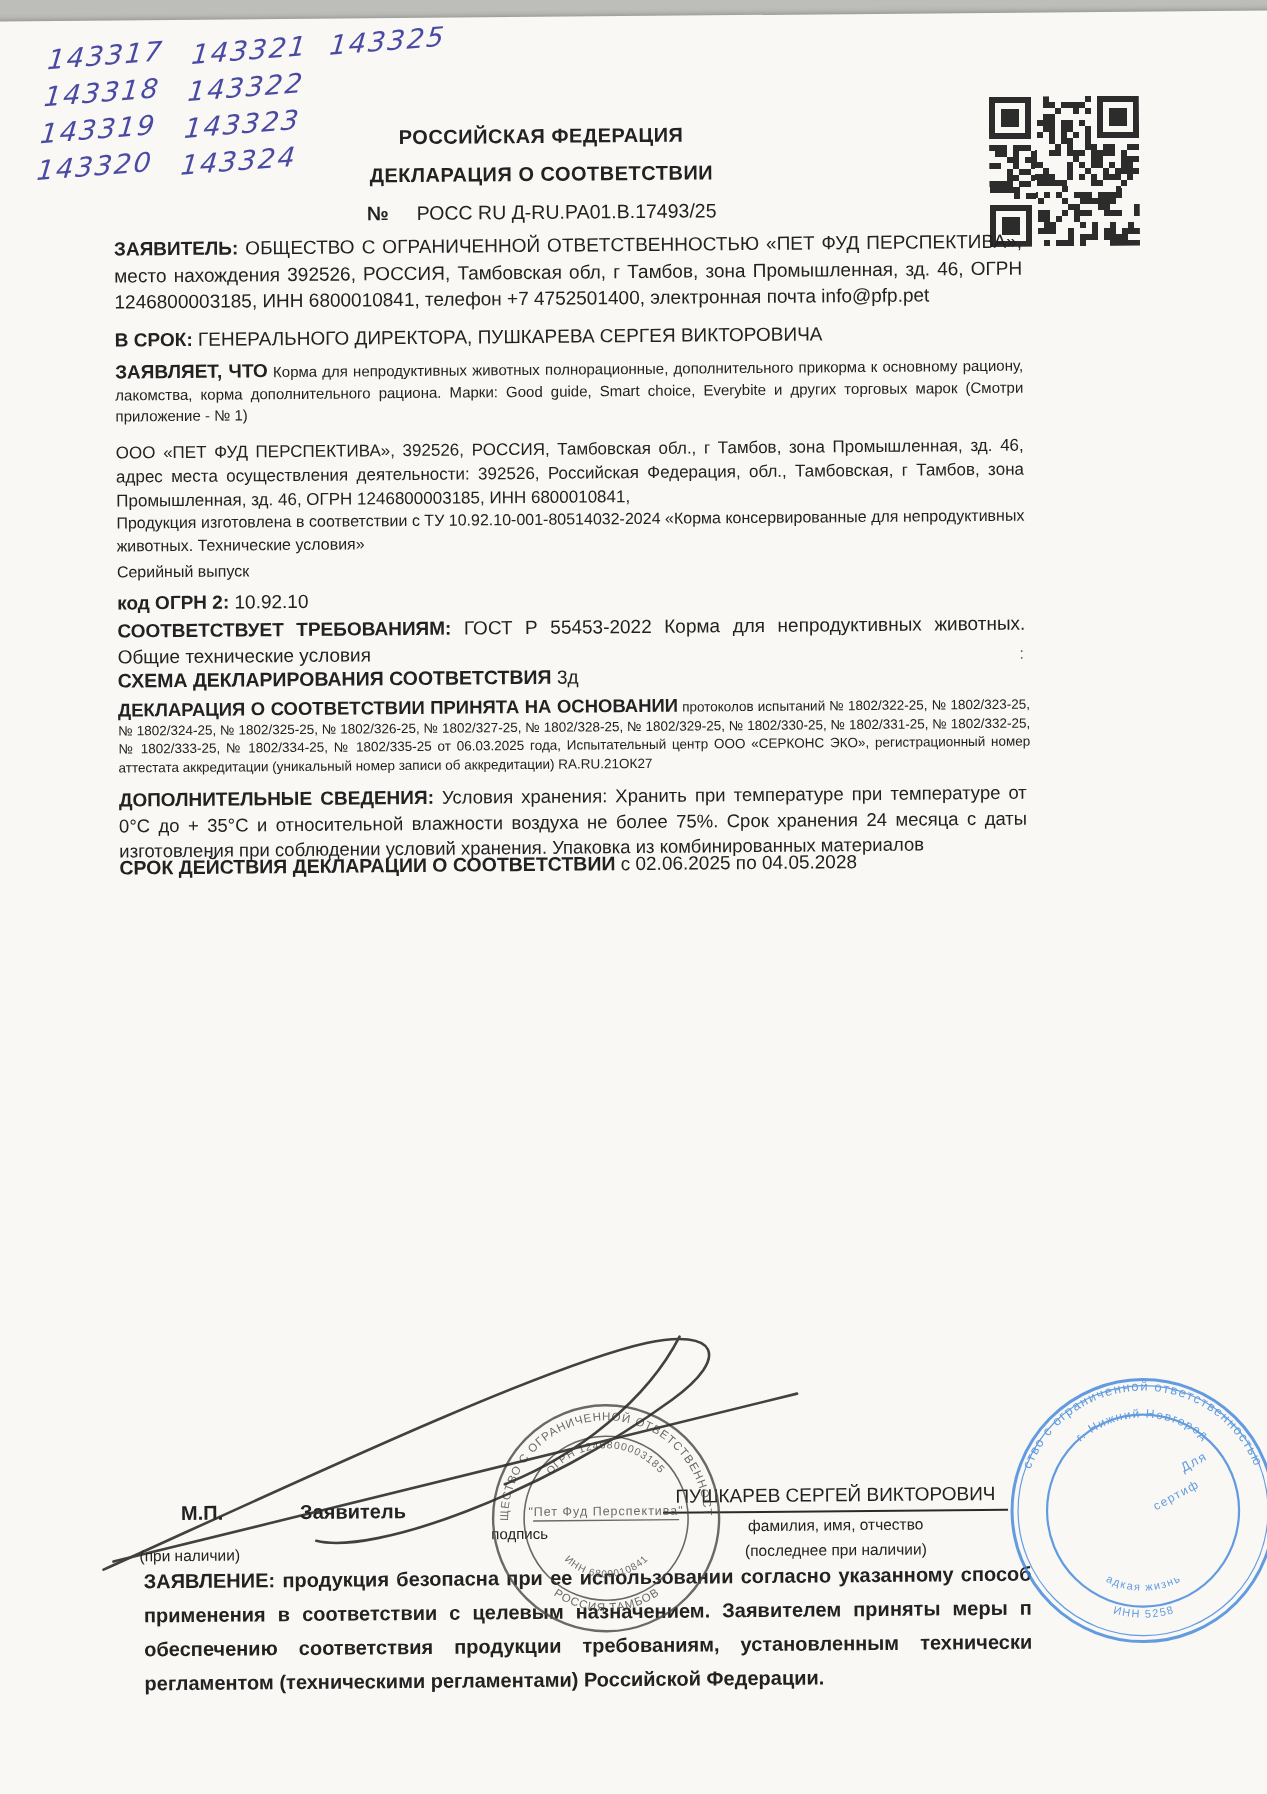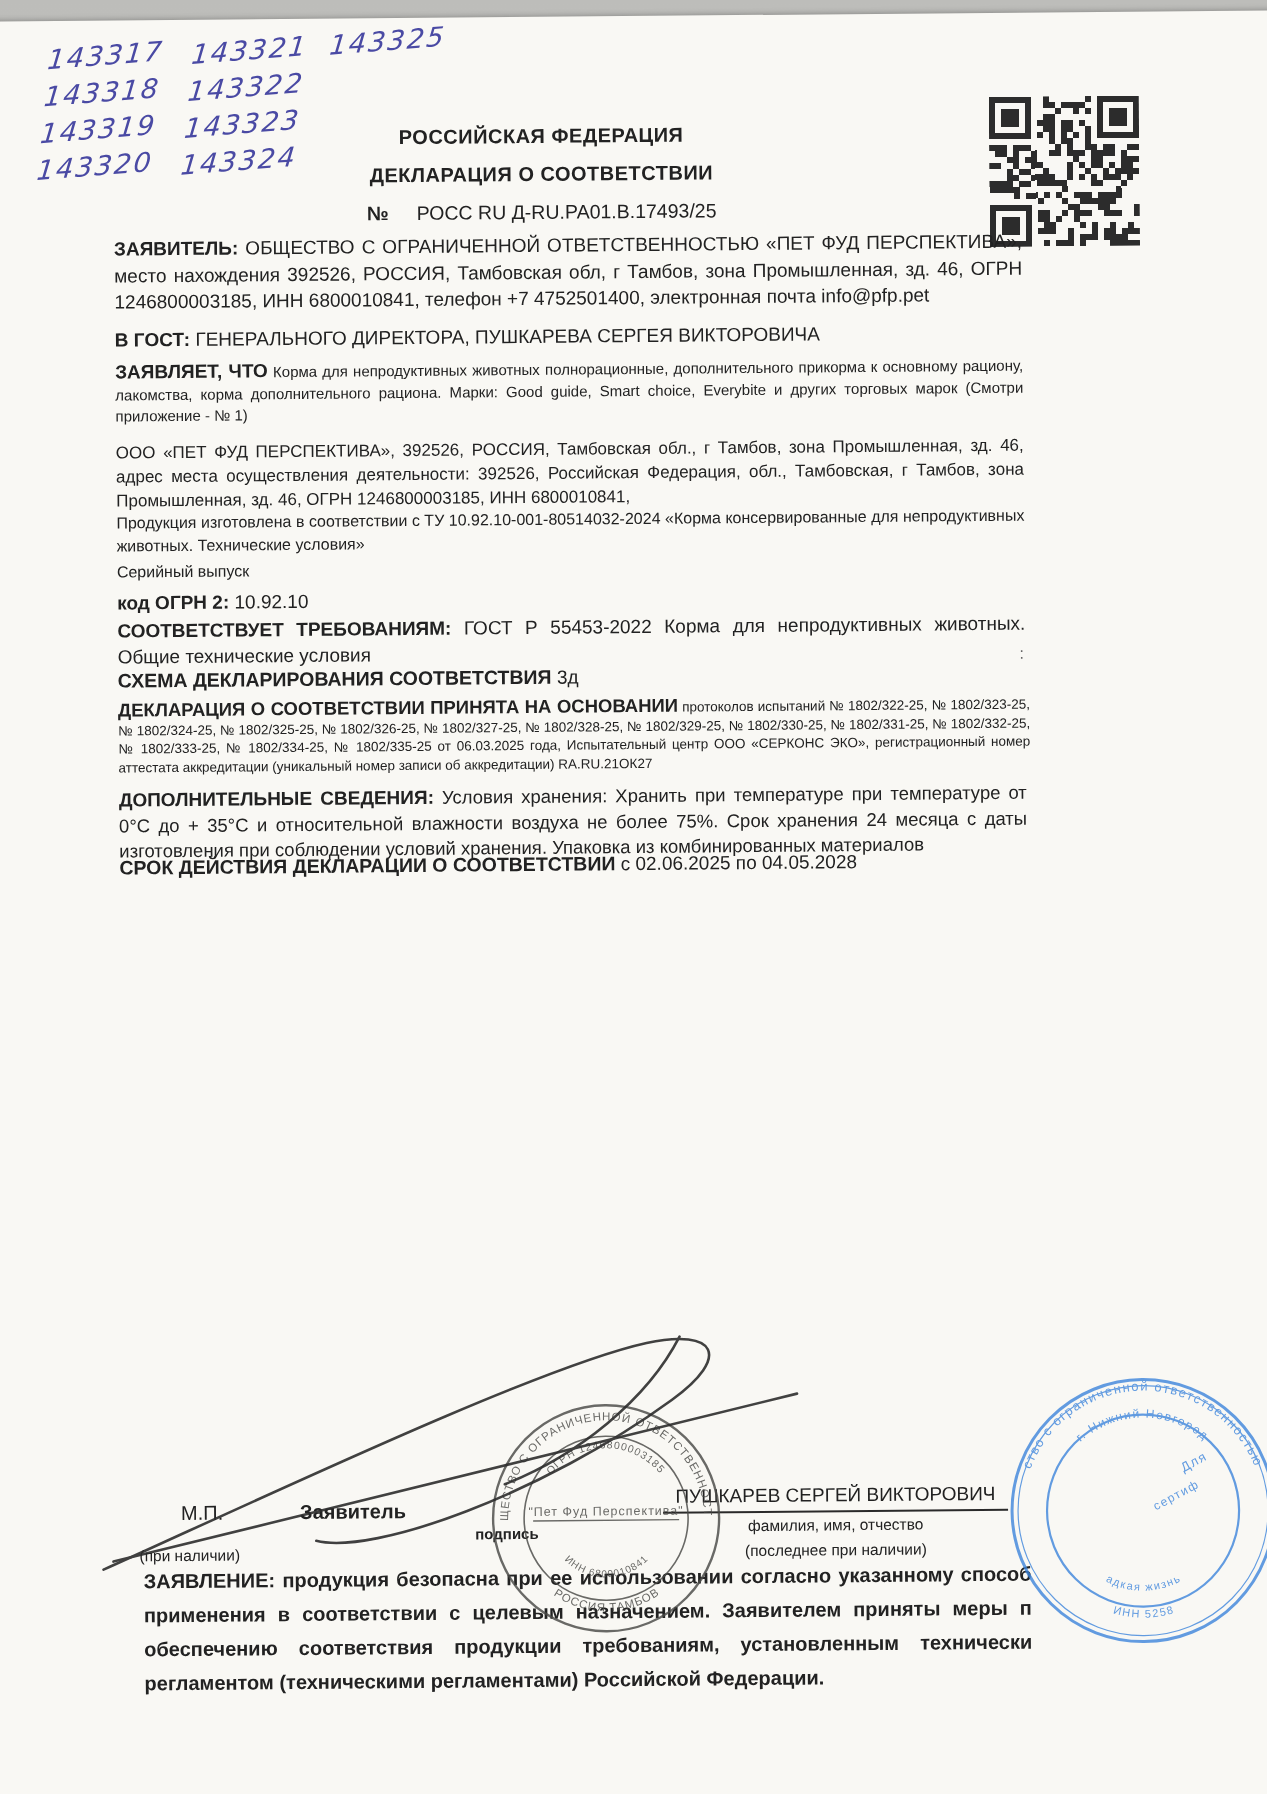--- a/index.html
+++ b/index.html
@@ -36,24 +36,24 @@
   .scheme    { left:112px; top:665px; width:908px; font-size:19px; }
   .scheme .lbl { font-size:19.5px; }
   .basis     { left:112px; top:697px; width:912px; font-size:13.5px; line-height:18.5px; }
   .basis .lbl { font-size:18.5px; }
   .addl      { left:112px; top:783px; width:908px; font-size:18.5px; line-height:25.5px; }
   .addl .lbl { font-size:19px; }
   .validity  { left:112px; top:852px; width:908px; font-size:19px; }
   .validity .lbl { font-size:19.5px; }
   .artifact  { left:1014px; top:648px; font-size:16px; color:#666; }
   
-  .mp        { left:168px; top:1498px; font-size:20px; font-weight:normal; }
+  .mp        { left:168px; top:1498px; font-size:20px; font-weight:bold; }
   .mp-note   { left:126px; top:1543px; font-size:15.5px; }
   .applicant-word { left:287px; top:1498px; font-size:20px; font-weight:bold; }
-  .sign-cap  { left:462px; top:1524px; font-size:15px; font-weight:bold; }
+  .sign-cap  { left:478px; top:1524px; font-size:15px; font-weight:normal; }
   .fio       { left:650px; top:1486px; width:345px; text-align:center; font-size:19px;
                border-bottom:2px solid #2a2a2a; padding-bottom:4px; }
   .fio-cap1  { left:650px; top:1518px; width:345px; text-align:center; font-size:15.5px; }
   .fio-cap2  { left:650px; top:1543px; width:345px; text-align:center; font-size:15.5px; }
   
   .statement { left:130px; top:1560px; width:888px; font-size:20px; font-weight:bold;
                line-height:34px; }
   .jline { text-align:justify; text-align-last:justify; }
   .lline { text-align:left; }
   
@@ -400,21 +400,21 @@
           <span class="b">№</span><span class="val">РОСС RU Д-RU.РА01.В.17493/25</span>
         </div>
       </div>
 
       <div class="abs para applicant">
         <span class="b">ЗАЯВИТЕЛЬ:</span>
         <span>ОБЩЕСТВО С ОГРАНИЧЕННОЙ ОТВЕТСТВЕННОСТЬЮ «ПЕТ ФУД ПЕРСПЕКТИВА», место нахождения 392526, РОССИЯ, Тамбовская обл, г Тамбов, зона Промышленная, зд. 46, ОГРН 1246800003185, ИНН 6800010841, телефон +7 4752501400, электронная почта info@pfp.pet</span>
       </div>
 
       <div class="abs inperson">
-        <span class="b">В ГОСТ:</span>
+        <span class="b">В СРОК:</span>
         <span>ГЕНЕРАЛЬНОГО ДИРЕКТОРА, ПУШКАРЕВА СЕРГЕЯ ВИКТОРОВИЧА</span>
       </div>
 
       <div class="abs para declares">
         <span class="b lbl">ЗАЯВЛЯЕТ, ЧТО</span>
         <span>Корма для непродуктивных животных полнорационные, дополнительного прикорма к основному рациону, лакомства, корма дополнительного рациона. Марки: Good guide, Smart choice, Everybite и других торговых марок (Смотри приложение - № 1)</span>
       </div>
 
       <div class="abs para manuf">ООО «ПЕТ ФУД ПЕРСПЕКТИВА», 392526, РОССИЯ, Тамбовская обл., г Тамбов, зона Промышленная, зд. 46, адрес места осуществления деятельности: 392526, Российская Федерация, обл., Тамбовская, г Тамбов, зона Промышленная, зд. 46, ОГРН 1246800003185, ИНН 6800010841,</div>
 

